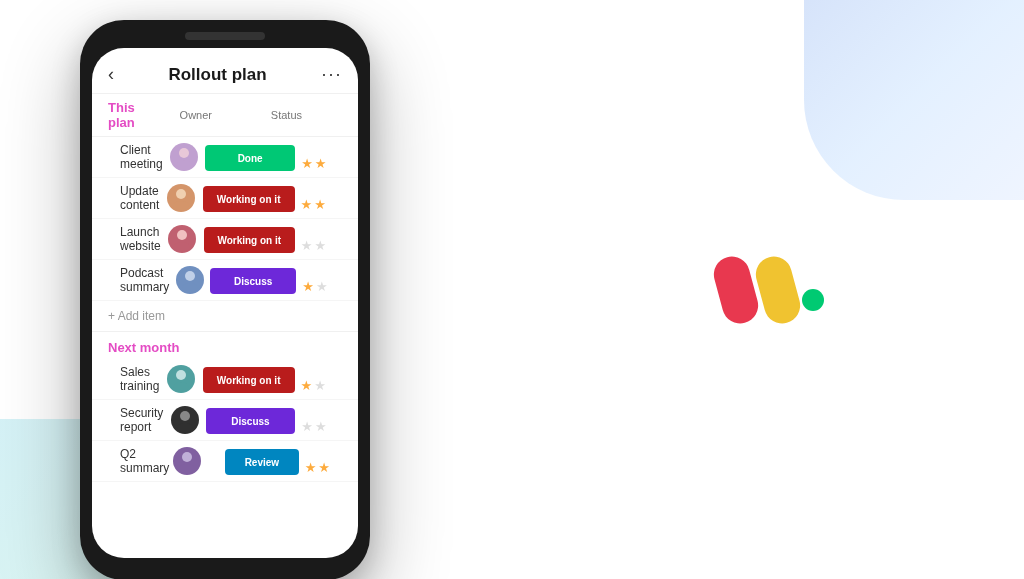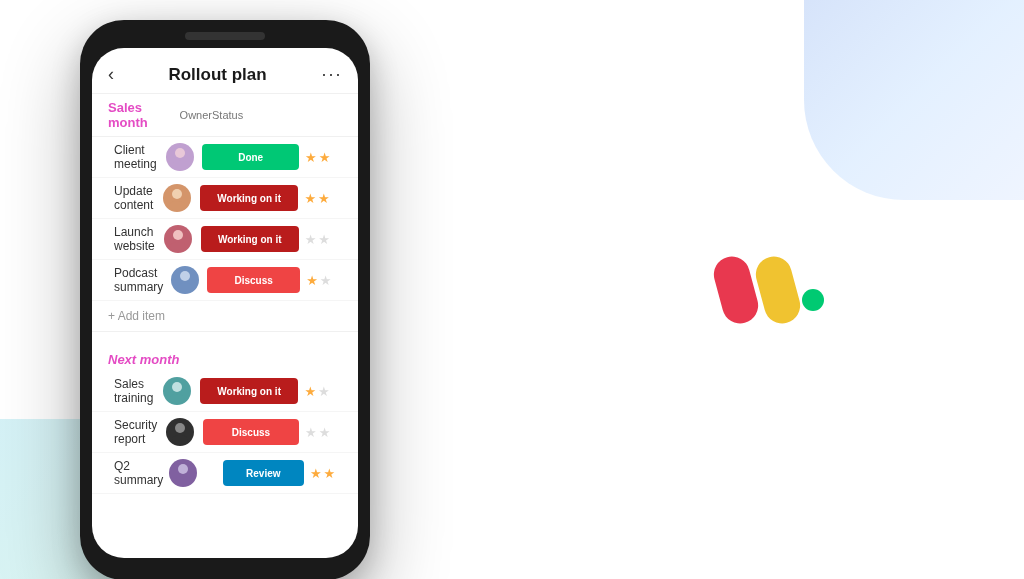--- a/index.html
+++ b/index.html
@@ -152,32 +152,32 @@
       font-size: 11px;
       color: #777;
       width: 50px;
       text-align: right;
     }
 
     .col-status {
       font-size: 11px;
       color: #777;
       width: 90px;
-      text-align: left;
+      text-align: right;
     }
 
     .col-stars {
       width: 40px;
     }
 
     
     .task-row {
       display: flex;
-      align-items: center;
-      padding: 6px 22px;
+      align-items: flex-end;
+      padding: 6px 28px;
       border-bottom: 1px solid #f5f5f5;
       min-height: 40px;
     }
 
     .task-name {
       flex: 1;
       font-size: 12px;
       color: #333;
     }
 
@@ -208,21 +208,21 @@
       display: flex;
       align-items: center;
       justify-content: center;
       font-size: 10px;
       font-weight: 600;
       color: white;
     }
 
     .status-done { background: #00c875; }
     .status-working { background: #b91c1c; }
-    .status-discuss { background: #ef4444; }
+    .status-discuss { background: #6d28d9; }
     .status-review { background: #0086c0; margin-left: 21px; }
 
     .stars-col {
       width: 40px;
       display: flex;
       gap: 2px;
       padding-left: 6px;
     }
 
     .star {
@@ -234,23 +234,22 @@
     .add-item {
       padding: 8px 16px;
       font-size: 12px;
       color: #999;
     }
 
     .next-month-label {
       font-size: 13px;
       font-weight: 700;
       color: #e44cc4;
-      padding: 20px 16px 4px;
+      padding: 8px 16px 4px;
       border-top: 1px solid #f0f0f0;
-      font-style: italic;
     }
 
     
     .av-1 { background: #c0a0d0; }
     .av-2 { background: #d4956a; }
     .av-3 { background: #c06070; }
     .av-4 { background: #7090c0; }
     .av-5 { background: #50a0a0; }
     .av-6 { background: #303030; }
     .av-7 { background: #8060a0; }
@@ -280,21 +279,21 @@
     <div class="phone-notch"></div>
     <div class="phone-screen">
 
       <div class="app-header">
         <span class="back-arrow">‹</span>
         <span class="app-title">Rollout plan</span>
         <span class="more-dots">···</span>
       </div>
 
       <div class="col-headers">
-        <span class="section-label">Sales month</span>
+        <span class="section-label">This plan</span>
         <span class="col-owner">Owner</span>
         <span class="col-status">Status</span>
         <div class="col-stars"></div>
       </div>
 
       <div class="task-row">
         <span class="task-name">Client meeting</span>
         <div class="owner-col">
           <div class="owner-avatar av-1">
             <svg class="face-svg" viewBox="0 0 28 28">

